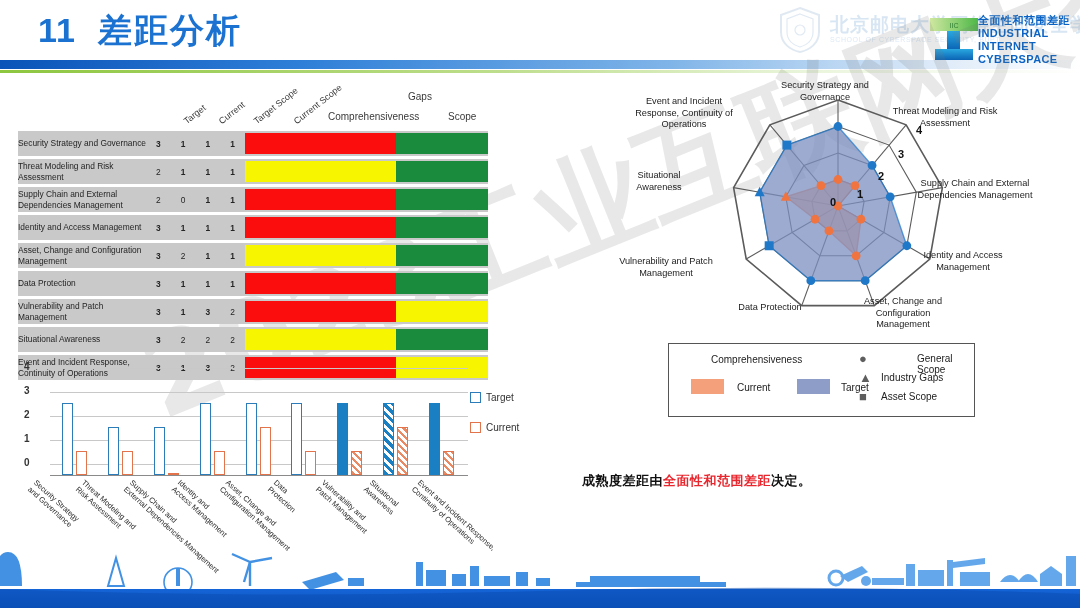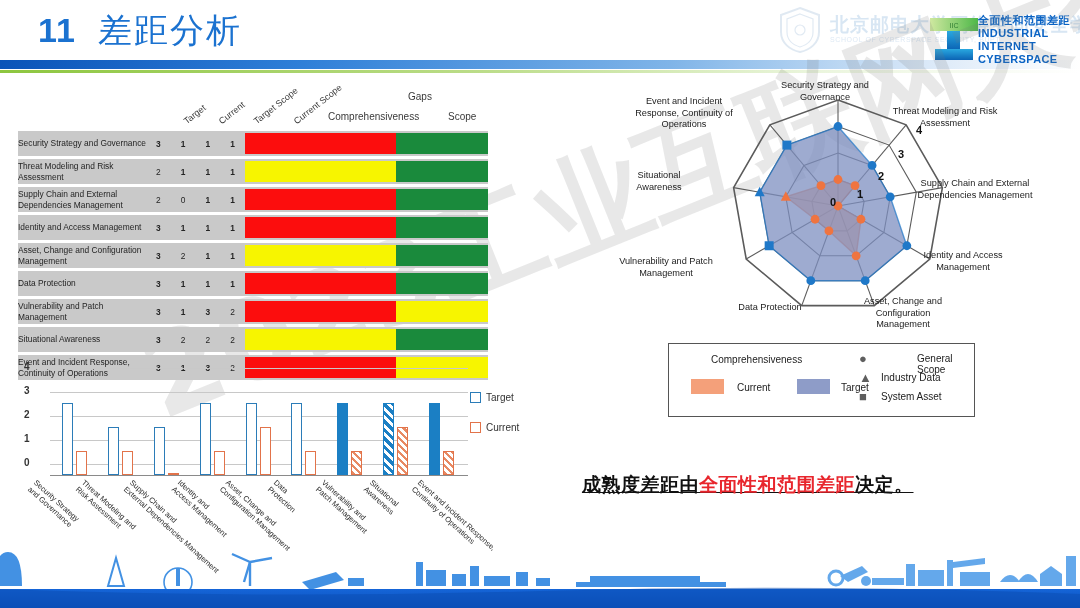--- a/index.html
+++ b/index.html
@@ -4,21 +4,21 @@
 <style>
   html,body{margin:0;padding:0;}
   body{
     width:1080px;height:608px;overflow:hidden;position:relative;
     background:#ffffff;
     font-family:"Liberation Sans","DejaVu Sans",sans-serif;
   }
   
   #slide-title{position:absolute;left:38px;top:8px;display:flex;align-items:baseline;gap:22px;}
   #slide-number{font-size:34px;font-weight:bold;color:#1b72d0;letter-spacing:1px;}
-  #slide-heading{font-size:34px;font-weight:normal;color:#1b72d0;letter-spacing:2px;}
+  #slide-heading{font-size:34px;font-weight:bold;color:#1b72d0;letter-spacing:2px;}
   #header-rule{position:absolute;left:0;top:60px;width:1080px;height:9px;
     background:linear-gradient(to right,#0a53b8 0%,#2f7fd8 28%,#7fb4e8 62%,#dbe9f8 86%,#ffffff 100%);}
   #header-rule2{position:absolute;left:0;top:70px;width:1080px;height:3px;
     background:linear-gradient(to right,#8dc63f 0%,#bcdd8a 45%,#eaf5dc 75%,#ffffff 100%);}
   
   #logo-area{position:absolute;right:8px;top:2px;width:300px;height:60px;}
   #univ-crest{position:absolute;left:6px;top:4px;width:44px;height:48px;opacity:.30;}
   #univ-name{position:absolute;left:58px;top:10px;font-size:19px;font-weight:bold;
     color:#b9d3ea;opacity:.55;letter-spacing:1px;white-space:nowrap;}
   #univ-name-en{position:absolute;left:58px;top:34px;font-size:7px;color:#c6d9ec;
@@ -78,22 +78,22 @@
   .radar-lbl{position:absolute;font-size:9.2px;color:#222;line-height:1.26;text-align:center;}
   .radar-tick{position:absolute;font-size:11px;font-weight:bold;color:#111;}
   
   #radar-legend{position:absolute;left:668px;top:343px;width:305px;height:72px;
     border:1.4px solid #555;background:#fff;}
   #rl-title{position:absolute;left:42px;top:10px;font-size:10px;color:#222;}
   .rl-sw{position:absolute;width:33px;height:15px;}
   .rl-txt{position:absolute;font-size:10px;color:#222;}
   .rl-marker{position:absolute;color:#5e5e5e;font-size:13px;line-height:1;}
   
-  #caption{position:absolute;left:582px;top:472px;font-size:19px;font-weight:bold;
-    color:#111;letter-spacing:.5px;text-decoration:underline;}
+  #caption{position:absolute;left:582px;top:472px;font-size:13px;font-weight:bold;
+    color:#111;letter-spacing:.5px;}
   #caption .hl{color:#e8262d;}
   
   #footer{position:absolute;left:0;bottom:0;width:1080px;height:60px;overflow:hidden;}
 </style>
 </head>
 <body>
 
 <div id="slide-title">
   <span id="slide-number">11</span>
   <span id="slide-heading">差距分析</span>
@@ -402,23 +402,23 @@
 <div id="radar-legend">
   <div id="rl-title">Comprehensiveness</div>
   <div class="rl-sw" style="left:22px;top:35px;background:#f4a07a;"></div>
   <div class="rl-txt" style="left:68px;top:38px;">Current</div>
   <div class="rl-sw" style="left:128px;top:35px;background:#8e9cc8;"></div>
   <div class="rl-txt" style="left:172px;top:38px;">Target</div>
   <div id="rl-scope">
       <div class="rl-marker" style="left: 190px; top: 8px;">●</div>
       <div class="rl-txt" style="left: 212px; top: 9px; margin-left: 36px;">General Scope</div>
       <div class="rl-marker" style="left: 190px; top: 27px;">▲</div>
-      <div class="rl-txt" style="left: 212px; top: 28px;">Industry Data</div>
+      <div class="rl-txt" style="left: 212px; top: 28px;">Industry Gaps</div>
       <div class="rl-marker" style="left: 190px; top: 46px;">■</div>
-      <div class="rl-txt" style="left: 212px; top: 47px;">System Asset</div>
+      <div class="rl-txt" style="left: 212px; top: 47px;">Asset Scope</div>
     </div>
 </div>
 
 <div id="caption">
   <span>成熟度差距由</span><span class="hl">全面性和范围差距</span><span>决定。</span>
 </div>
 
 <div id="footer">
   <svg width="1080" height="60" viewBox="0 0 1080 60">
     <defs>

